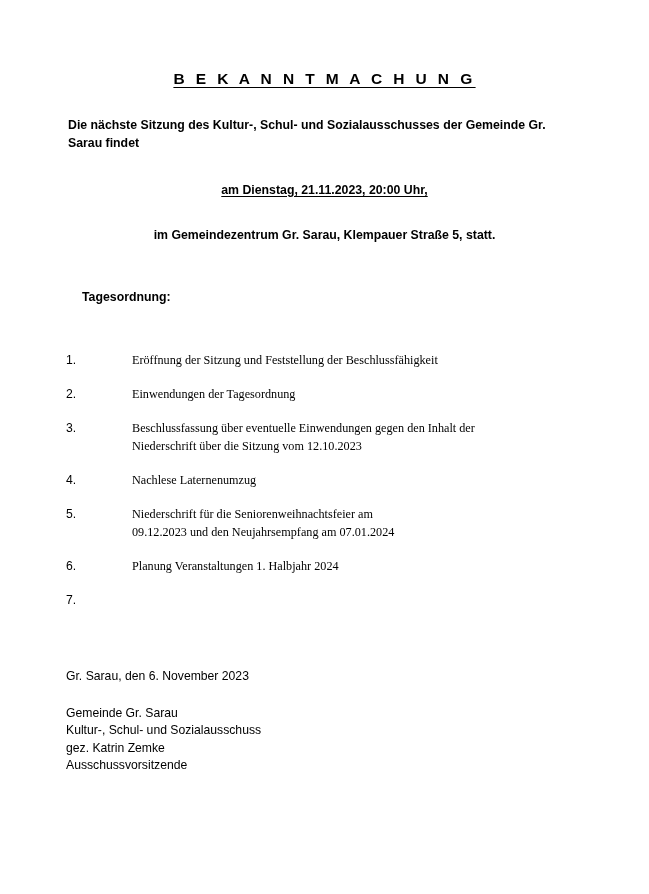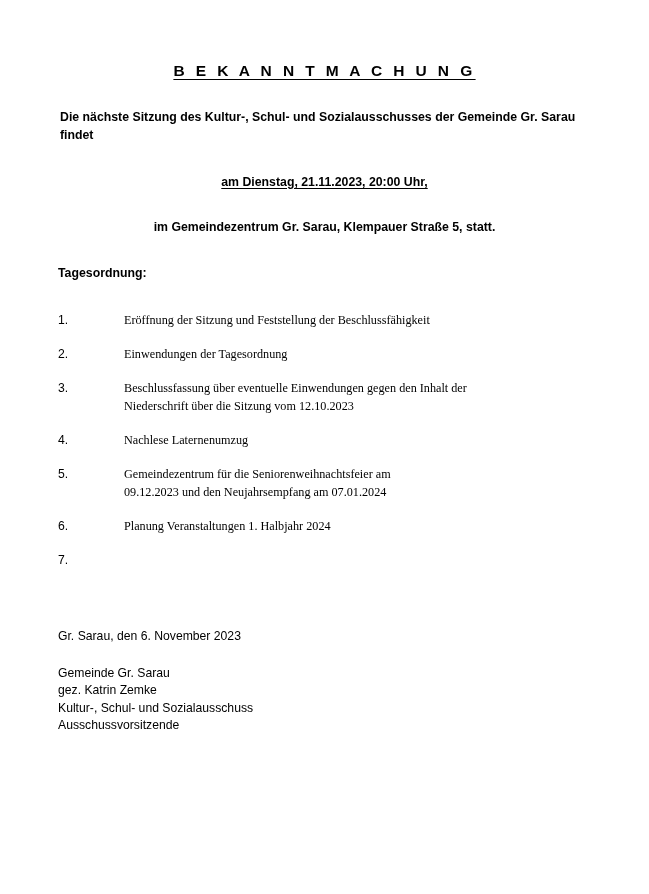--- a/index.html
+++ b/index.html
@@ -12,21 +12,21 @@
     height: 894px;
     font-family: "Liberation Sans", sans-serif;
     color: #000000;
     position: relative;
     overflow: hidden;
   }
   .page {
     width: 649px;
     height: 826px;
     box-sizing: border-box;
-    padding: 0;
+    padding: 8px;
     position: relative;
   }
   .title {
     text-align: center;
     font-weight: bold;
     font-size: 15.5px;
     letter-spacing: 3.4px;
     text-decoration: underline;
     text-underline-offset: 3px;
     margin: 0;
@@ -53,21 +53,21 @@
   .where {
     text-align: center;
     font-weight: bold;
     font-size: 12.3px;
     margin: 0;
     padding-top: 23px;
   }
   .agenda-heading {
     font-weight: bold;
     font-size: 12.3px;
-    margin: 0;
+    margin: 16px;
     padding-top: 32px;
     padding-left: 58px;
   }
   .agenda {
     margin: 0;
     padding: 0;
     padding-top: 15px;
     list-style: none;
   }
   .agenda-item {
@@ -141,38 +141,38 @@
     </li>
     <li class="agenda-item">
       <span class="agenda-num">4.</span>
       <span class="agenda-text">
         <span>Nachlese Laternenumzug</span>
       </span>
     </li>
     <li class="agenda-item">
       <span class="agenda-num">5.</span>
       <span class="agenda-text">
-        <span>Gemeindezentrum für die Seniorenweihnachtsfeier am</span>
+        <span>Niederschrift für die Seniorenweihnachtsfeier am</span>
         <span class="line2">09.12.2023 und den Neujahrsempfang am 07.01.2024</span>
       </span>
     </li>
     <li class="agenda-item">
       <span class="agenda-num">6.</span>
       <span class="agenda-text">
         <span>Planung Veranstaltungen 1. Halbjahr 2024</span>
       </span>
     </li>
     <li class="agenda-item">
       <span class="agenda-num">7.</span>
     </li>
   </ul>
 
   <div class="signoff">
     <div class="date-line">Gr. Sarau, den 6. November 2023</div>
     <div class="closing">
       <div>Gemeinde Gr. Sarau</div>
+      <div>Kultur-, Schul- und Sozialausschuss</div>
       <div>gez. Katrin Zemke</div>
-      <div>Kultur-, Schul- und Sozialausschuss</div>
       <div>Ausschussvorsitzende</div>
     </div>
   </div>
 
 </div>
 
 </body></html>

